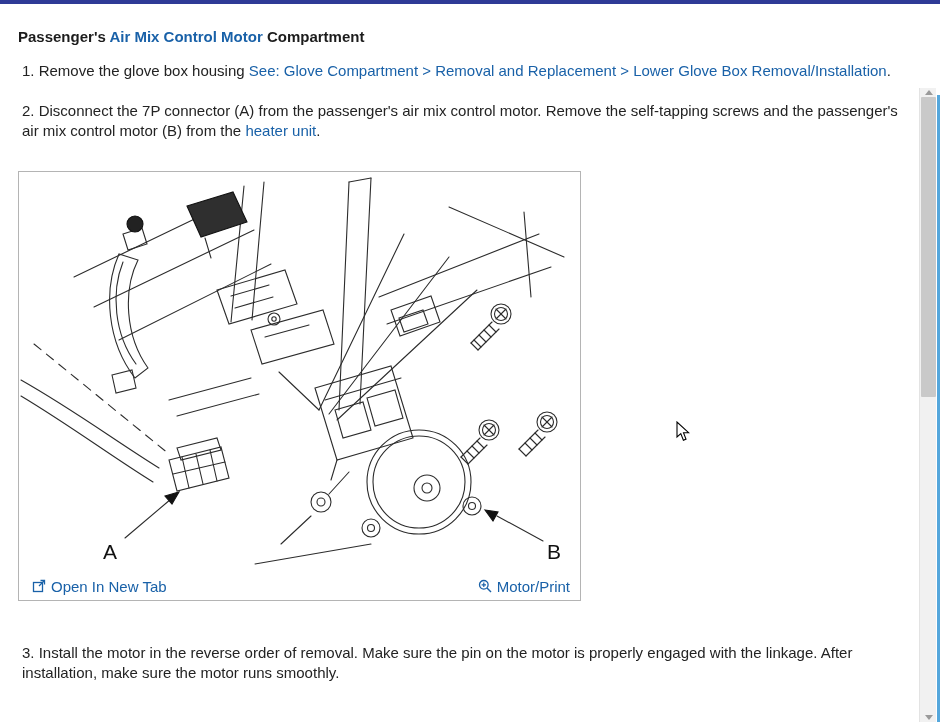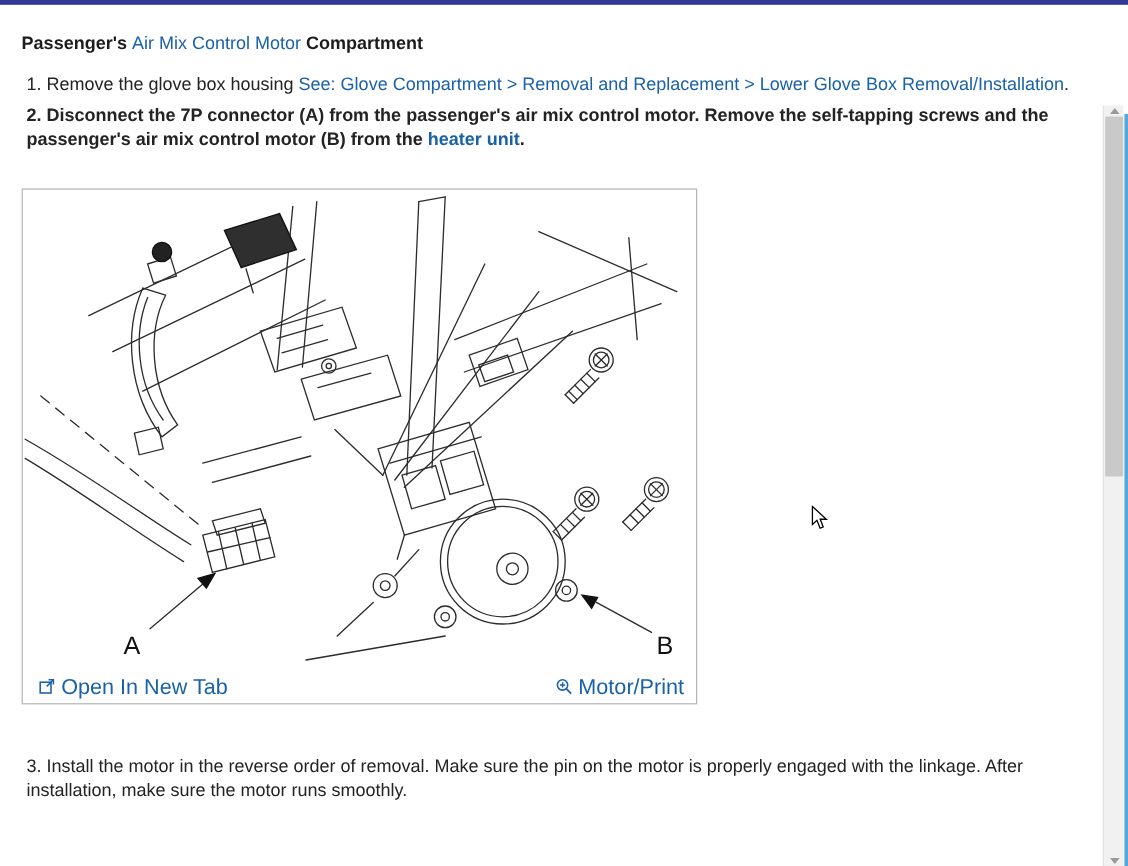--- a/index.html
+++ b/index.html
@@ -20,40 +20,40 @@
   .content {
     position: absolute; top: 4px; left: 0;
     width: 915px;
     padding: 24px 10px 0 18px;
   }
   .page-title {
     font-size: 15px; font-weight: bold; color: #1c1c1c;
     margin: 0; line-height: 18px;
   }
   a.link { color: #1961a8; text-decoration: none; cursor: pointer; }
-  .page-title a.link { font-weight: normal; }
+  .page-title a.link { font-weight: bold; }
   .step {
     font-size: 15px; line-height: 20px; margin: 0;
     padding-left: 4px; color: #232323;
   }
   .step-1 { margin-top: 15px; }
-  .step-2 { margin-top: 6px; font-weight: bold; }
+  .step-2 { margin-top: 20px; }
   .step-3 { margin-top: 42px; }
   .figure {
     margin-top: 30px;
     width: 563px;
     border: 1px solid #b4b4b4;
     background: #ffffff;
   }
   .figure-canvas { width: 561px; height: 400px; position: relative; }
   .figure-toolbar {
     height: 28px;
     display: flex; justify-content: space-between; align-items: center;
     padding: 0 10px 0 13px;
-    font-size: 18px;
+    font-size: 15px;
   }
   .toolbar-link { display: inline-flex; align-items: center; gap: 5px; }
   .toolbar-link svg { display: block; }
   
   .v-scroll-track {
     position: absolute; left: 919px; top: 88px;
     width: 17px; height: 634px;
     background: #f1f1f1;
     border-left: 1px solid #e3e3e3;
   }

